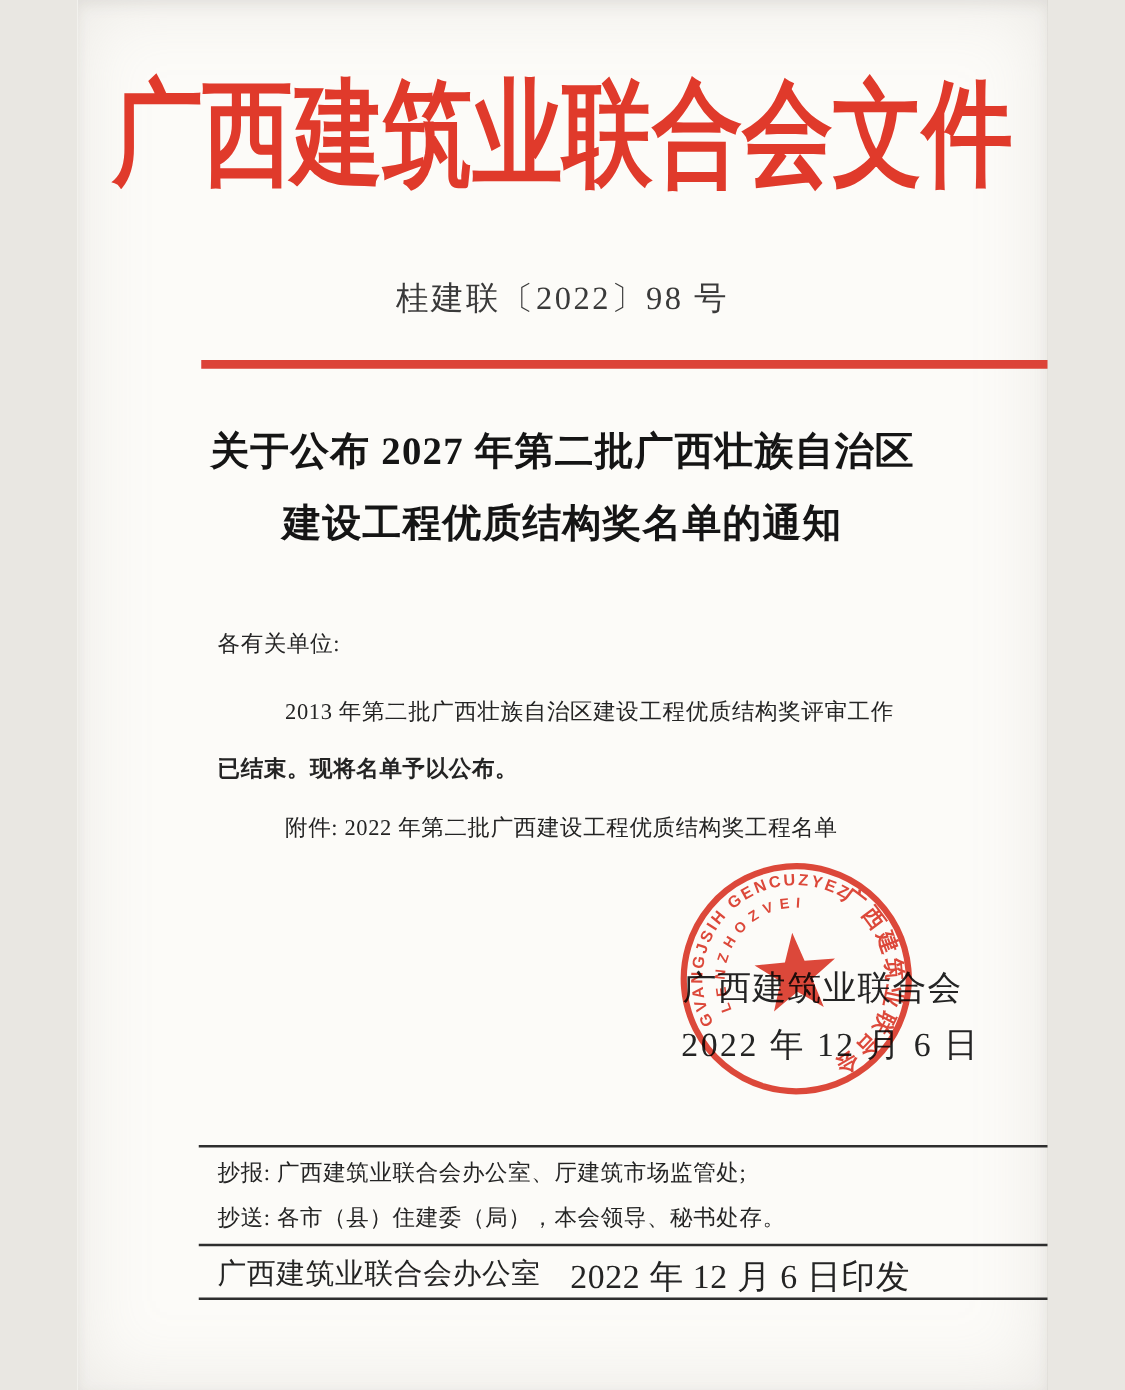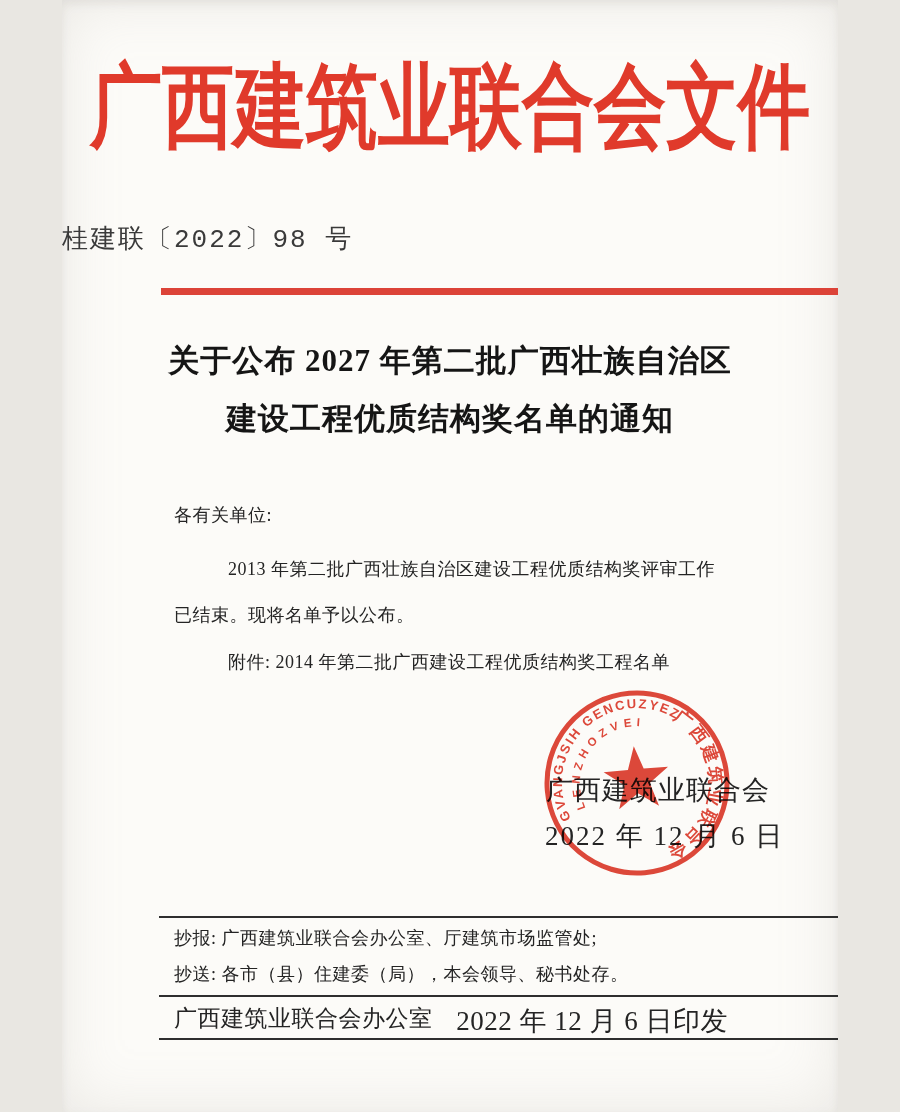--- a/index.html
+++ b/index.html
@@ -18,23 +18,23 @@
   .org-title {
     top:46px; left:0; width:100%;
     text-align:center;
     font-size:72px; font-weight:bold;
     color:#e03a2b;
     transform:scaleY(1.28); transform-origin:50% 0;
     letter-spacing:0; white-space:nowrap;
   }
   .doc-number {
     top:221px; left:0; width:100%;
+    text-align:center;
     font-size:26px; letter-spacing:2px;
     color:#3a3a3a;
-    font-family:Liberation Mono, monospace;
   }
   .red-rule {
     top:288px; left:99px; width:712px; height:7px;
     background:#dc4338;
   }
   .doc-title-line1, .doc-title-line2 {
     left:0; width:100%;
     text-align:center;
     font-size:31px; font-weight:bold;
     color:#151515; letter-spacing:1px;
@@ -42,21 +42,21 @@
   }
   .doc-title-line1 { top:340px; }
   .doc-title-line2 { top:398px; }
 
   .body-line {
     font-size:18px; letter-spacing:0.5px;
     color:#242424; white-space:nowrap;
   }
   .salutation { top:503px; left:112px; }
   .para-line1 { top:557px; left:166px; }
-  .para-line2 { top:603px; left:112px; }
+  .para-line2 { top:603px; left:112px;font-weight:bold; }
   .attachment { top:650px; left:166px; }
 
   .sig-org  { top:772px; left:484px; font-size:27px; letter-spacing:1px; }
   .sig-date { top:818px; left:483px; font-size:27px; letter-spacing:2px; }
 
   .seal {
     top:686px; left:478px; width:194px; height:194px;
     mix-blend-mode:multiply;
     opacity:.93;
   }
@@ -81,21 +81,21 @@
   <div class="abs doc-number">桂建联〔2022〕98 号</div>
 
   <div class="abs red-rule"></div>
 
   <div class="abs doc-title-line1">关于公布 2027 年第二批广西壮族自治区</div>
   <div class="abs doc-title-line2">建设工程优质结构奖名单的通知</div>
 
   <div class="abs body-line salutation">各有关单位:</div>
   <div class="abs body-line para-line1">2013 年第二批广西壮族自治区建设工程优质结构奖评审工作</div>
   <div class="abs body-line para-line2">已结束。现将名单予以公布。</div>
-  <div class="abs body-line attachment">附件: 2014 年第二批广西建设工程优质结构奖工程名单</div>
+  <div class="abs body-line attachment">附件: 2022 年第二批广西建设工程优质结构奖工程名单</div>
 
   <div class="abs body-line sig-org">广西建筑业联合会</div>
   <div class="abs body-line sig-date">2022 年 12 月 6 日</div>
 
   <svg class="abs seal" viewBox="0 0 194 194" xmlns="http://www.w3.org/2000/svg" aria-hidden="true">
     <g transform="rotate(-5 97 97)" fill="none">
       <circle cx="97" cy="97" r="90" stroke="#dd3b2c" stroke-width="5"></circle>
       <polygon fill="#dd3b2c" stroke="none" points="97,60 104.9,83.2 129.3,83.5 109.7,98.1 117,121.5 97,107.4 77,121.5 84.3,98.1 64.7,83.5 89.1,83.2"></polygon>
       <defs>
         <path id="arc-outer" d="M 29 128.7 A 75 75 0 1 1 165 128.7"></path>

